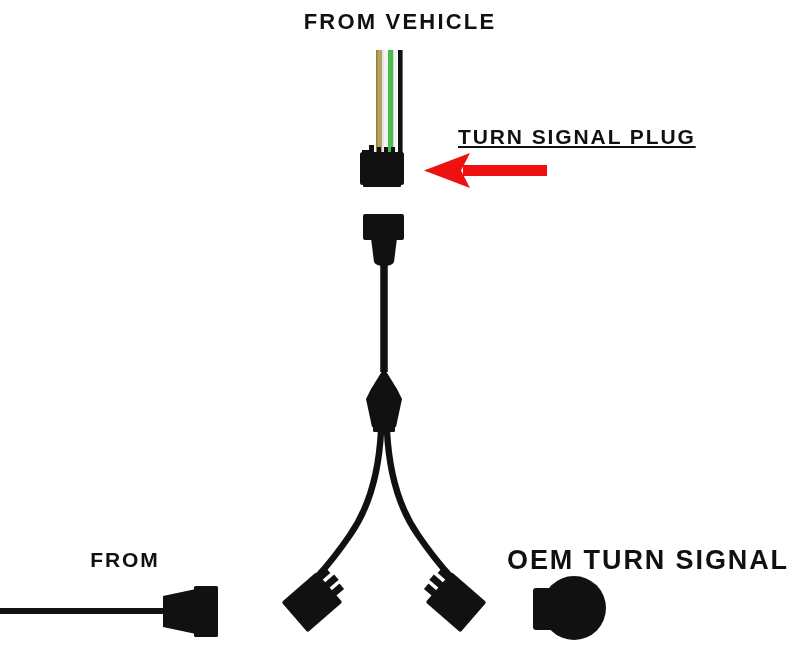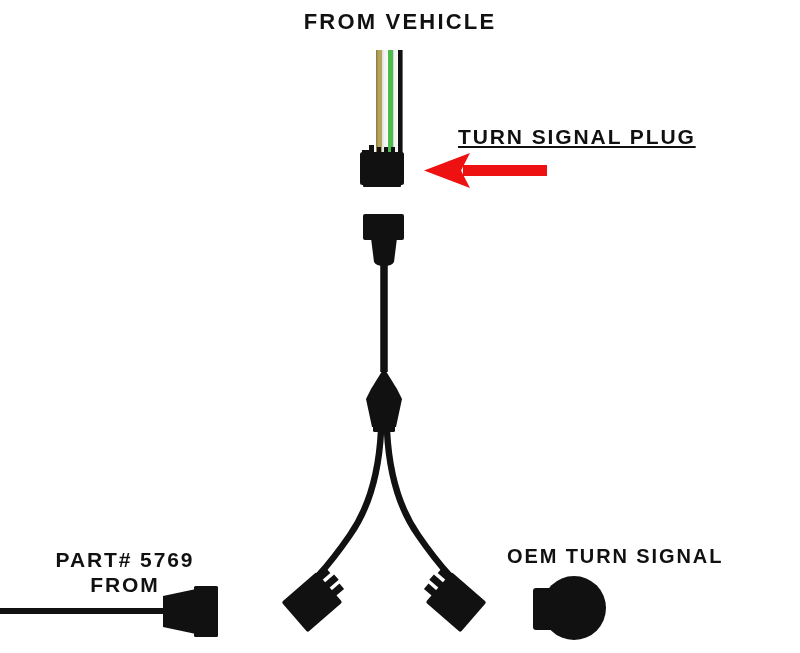--- a/index.html
+++ b/index.html
@@ -37,21 +37,21 @@
     letter-spacing: 2.2px;
   }
   #label-turn-signal-plug {
     left: 458px; top: 125px;
     font-size: 21px;
     letter-spacing: 1.9px;
     text-decoration: underline;
   }
   #label-oem-turn-signal {
     left: 507px; top: 545px;
-    font-size: 20px;
+    font-size: 27px;
     letter-spacing: 1.9px;
   }
   #label-part-plug {
     left: 20px; top: 547px;
     width: 210px;
     text-align: center;
     font-size: 21px;
     line-height: 25px;
     letter-spacing: 1.9px;
   }
@@ -160,17 +160,16 @@
   </svg>
 
   
   <div class="diagram-label" id="label-from-vehicle">FROM VEHICLE</div>
 
   <div class="diagram-label" id="label-turn-signal-plug">TURN SIGNAL PLUG</div>
 
   <div class="diagram-label" id="label-oem-turn-signal">OEM TURN SIGNAL</div>
 
   <div class="diagram-label" id="label-part-plug">
-    <span class="lbl-line">PART# 5769</span>
     <span class="lbl-line">FROM</span>
   </div>
 
 </div>
 
 </body></html>

